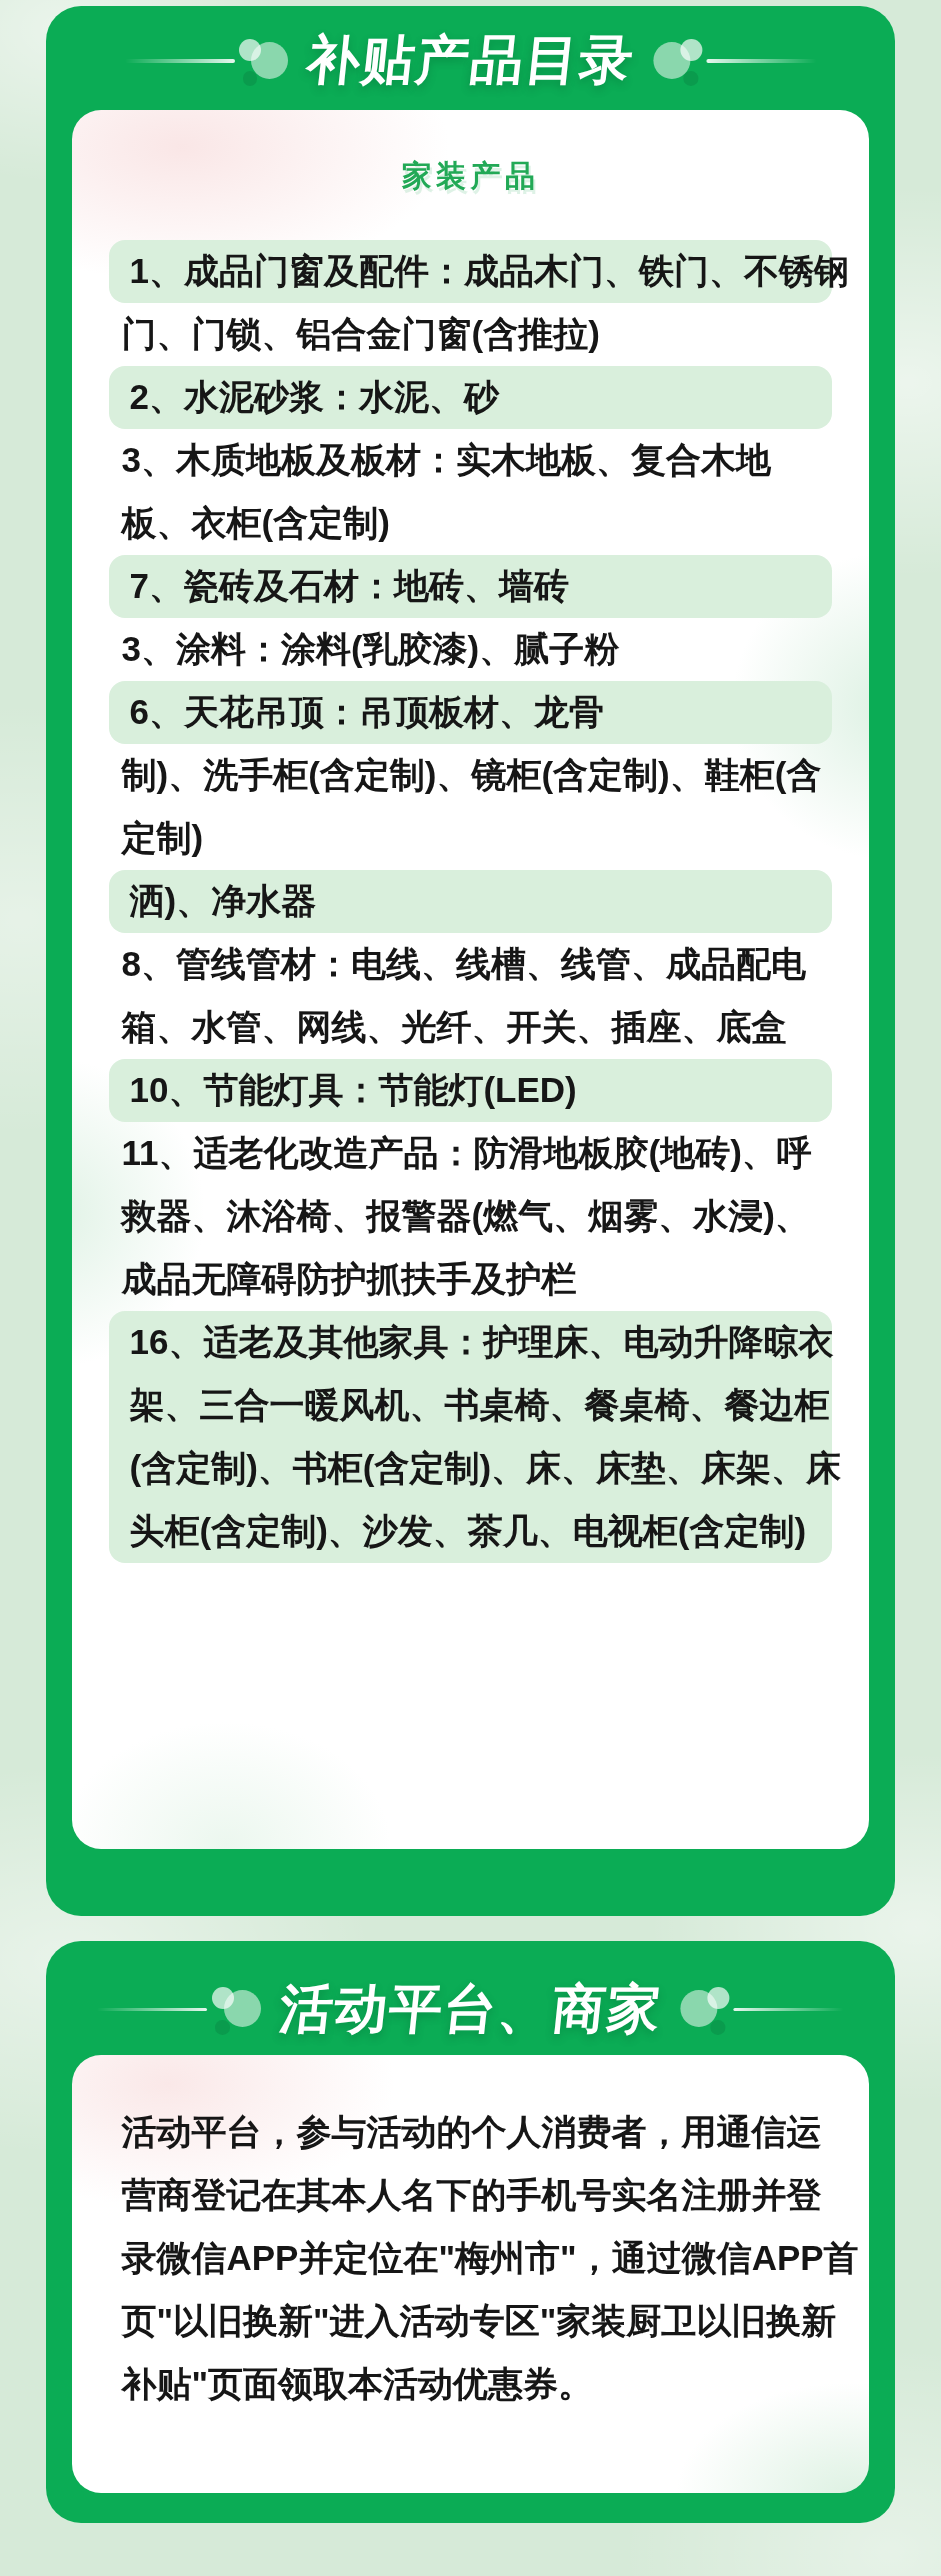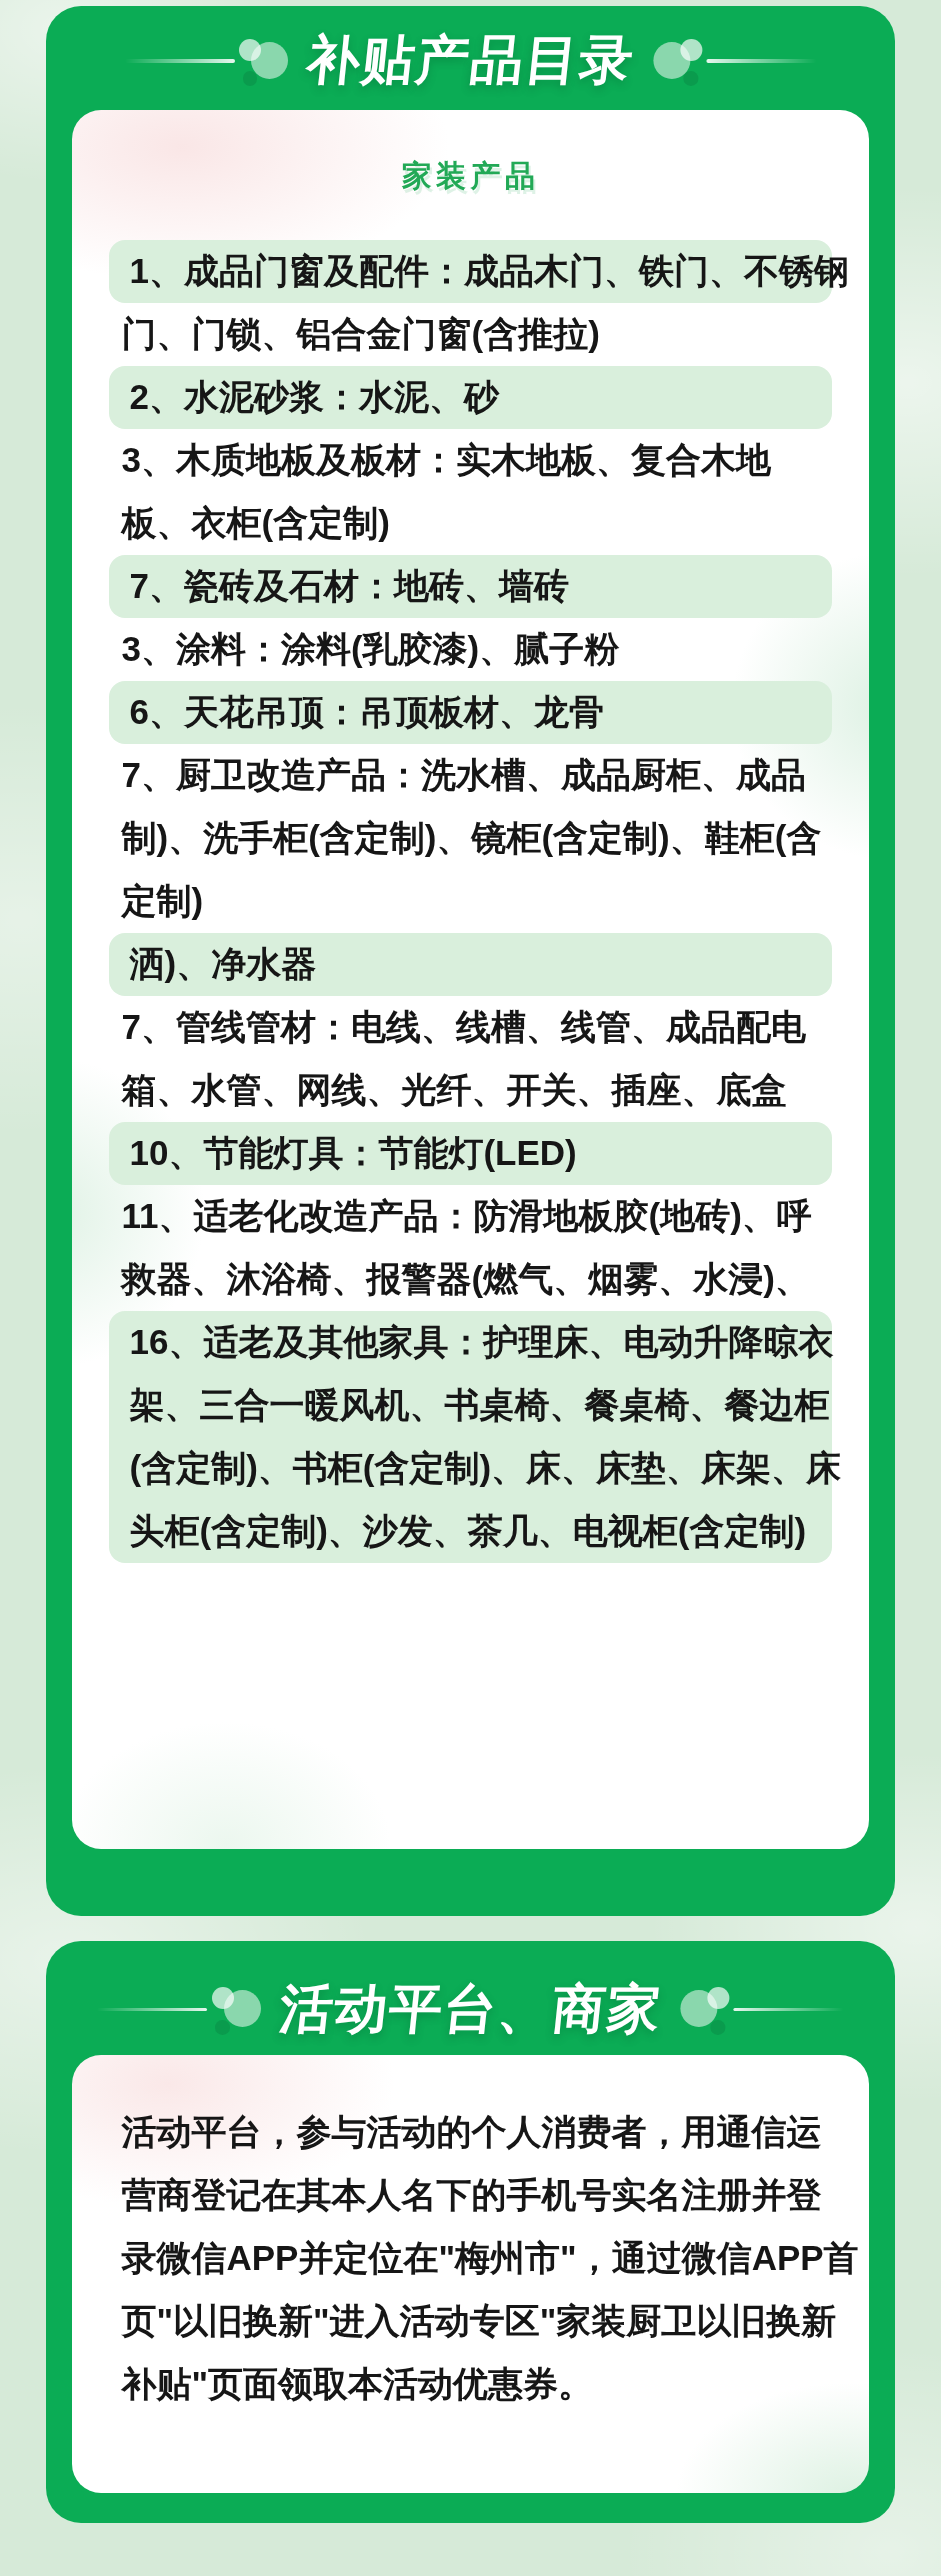--- a/index.html
+++ b/index.html
@@ -106,33 +106,33 @@
         </div>
         <div class="row">3、木质地板及板材：实木地板、复合木地</div>
         <div class="row">板、衣柜(含定制)</div>
         <div class="hl-block">
           <div class="row">7、瓷砖及石材：地砖、墙砖</div>
         </div>
         <div class="row">3、涂料：涂料(乳胶漆)、腻子粉</div>
         <div class="hl-block">
           <div class="row">6、天花吊顶：吊顶板材、龙骨</div>
         </div>
-        <div class="row">7、厨卫改造产品：洗水槽、成品厨柜、成品</div>
         <div class="row">制)、洗手柜(含定制)、镜柜(含定制)、鞋柜(含</div>
         <div class="row">定制)</div>
         <div class="hl-block">
           <div class="row">洒)、净水器</div>
         </div>
-        <div class="row">7、管线管材：电线、线槽、线管、成品配电</div>
+        <div class="row">8、管线管材：电线、线槽、线管、成品配电</div>
         <div class="row">箱、水管、网线、光纤、开关、插座、底盒</div>
         <div class="hl-block">
           <div class="row">10、节能灯具：节能灯(LED)</div>
         </div>
         <div class="row">11、适老化改造产品：防滑地板胶(地砖)、呼</div>
         <div class="row">救器、沐浴椅、报警器(燃气、烟雾、水浸)、</div>
+        <div class="row">成品无障碍防护抓扶手及护栏</div>
         <div class="hl-block">
           <div class="row">16、适老及其他家具：护理床、电动升降晾衣</div>
           <div class="row">架、三合一暖风机、书桌椅、餐桌椅、餐边柜</div>
           <div class="row">(含定制)、书柜(含定制)、床、床垫、床架、床</div>
           <div class="row">头柜(含定制)、沙发、茶几、电视柜(含定制)</div>
         </div>
       </div>
   </div>
 </section>
 

